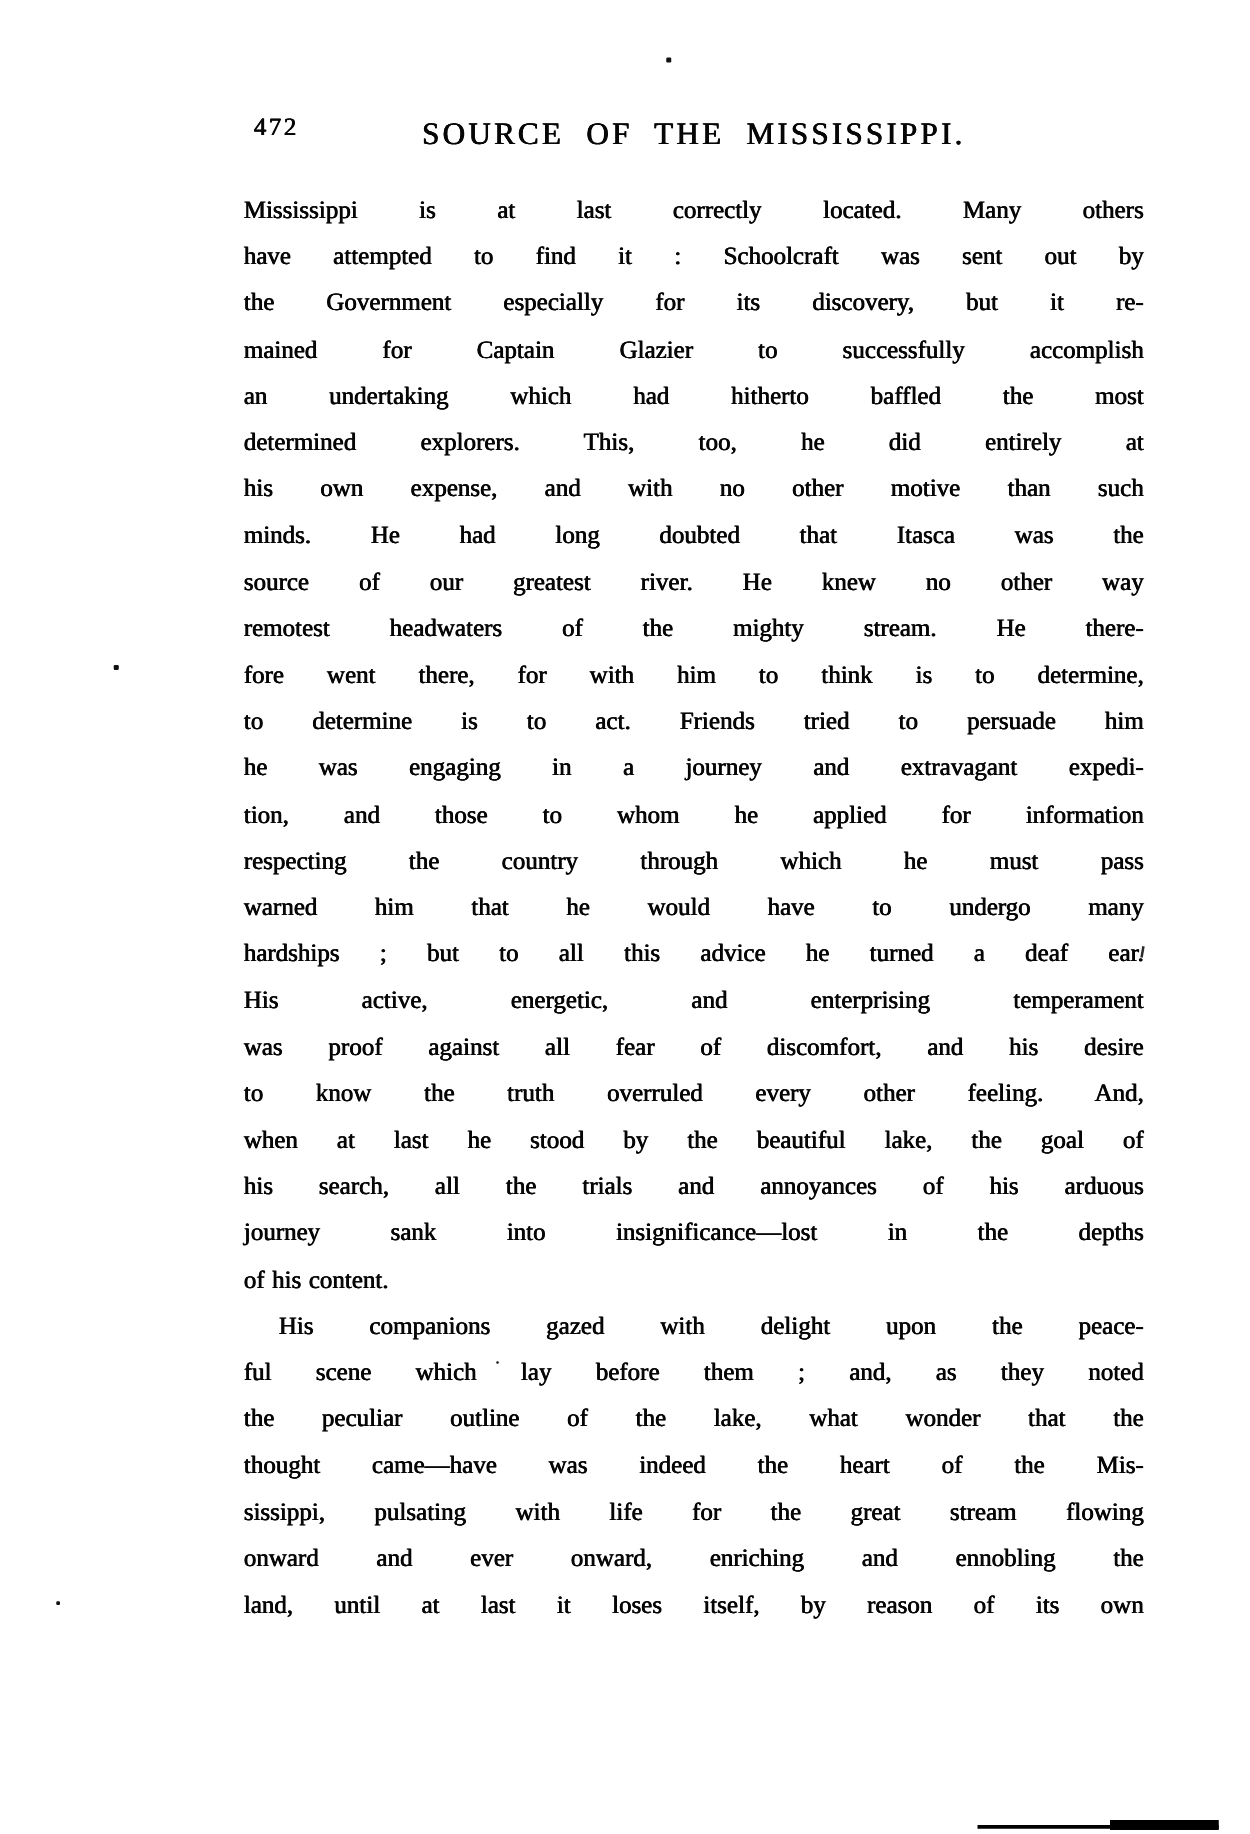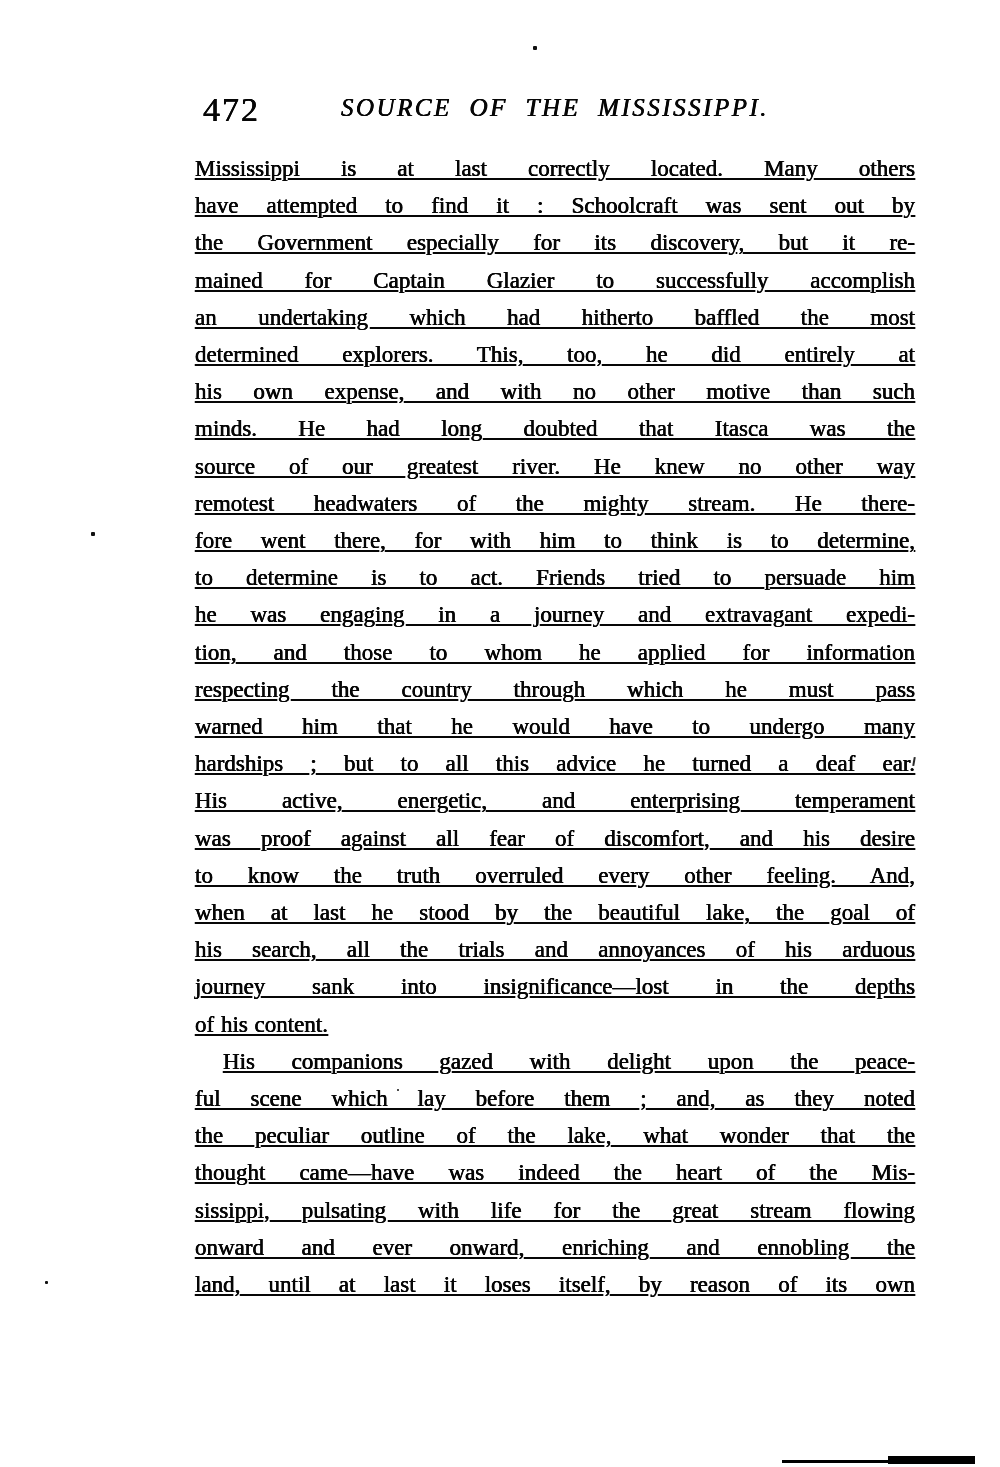--- a/index.html
+++ b/index.html
@@ -18,46 +18,44 @@
     position: absolute;
     top: 90px;
     left: 195px;
     width: 720px;
     height: 42px;
   }
   .pagenum {
     position: absolute;
     left: 8px;
     top: 1px;
-    font-size: 34px;
+    font-size: 20px;
     letter-spacing: 2px;
   }
   .running-title {
     text-align: center;
-    font-style: italic;
     font-size: 25px;
     letter-spacing: 2.5px;
     word-spacing: 9px;
     padding-top: 4px;
     white-space: nowrap;
   }
 
   .body-text {
     position: absolute;
     left: 195px;
     top: 150px;
     width: 720px;
   }
   .line {
-    font-size: 23px;
+    font-size: 20px;
     line-height: 37.2px;
     text-align: justify;
     text-align-last: justify;
     word-spacing: 1px;
-    text-decoration: underline;
   }
   .line.para-end { text-align-last: left; }
   .line.indent { text-indent: 28px; }
 
   
   .speck { position: absolute; background: #101010; border-radius: 1px; }
   .speck-top          { left: 533px; top: 46px;  width: 4px; height: 4px; }
   .speck-left-margin  { left: 91px;  top: 532px; width: 4px; height: 4px; }
   .speck-bottom-left  { left: 45px;  top: 1281px; width: 3px; height: 3px; }
   .speck-content      { left: 397px; top: 1089px; width: 2px; height: 2px; }

